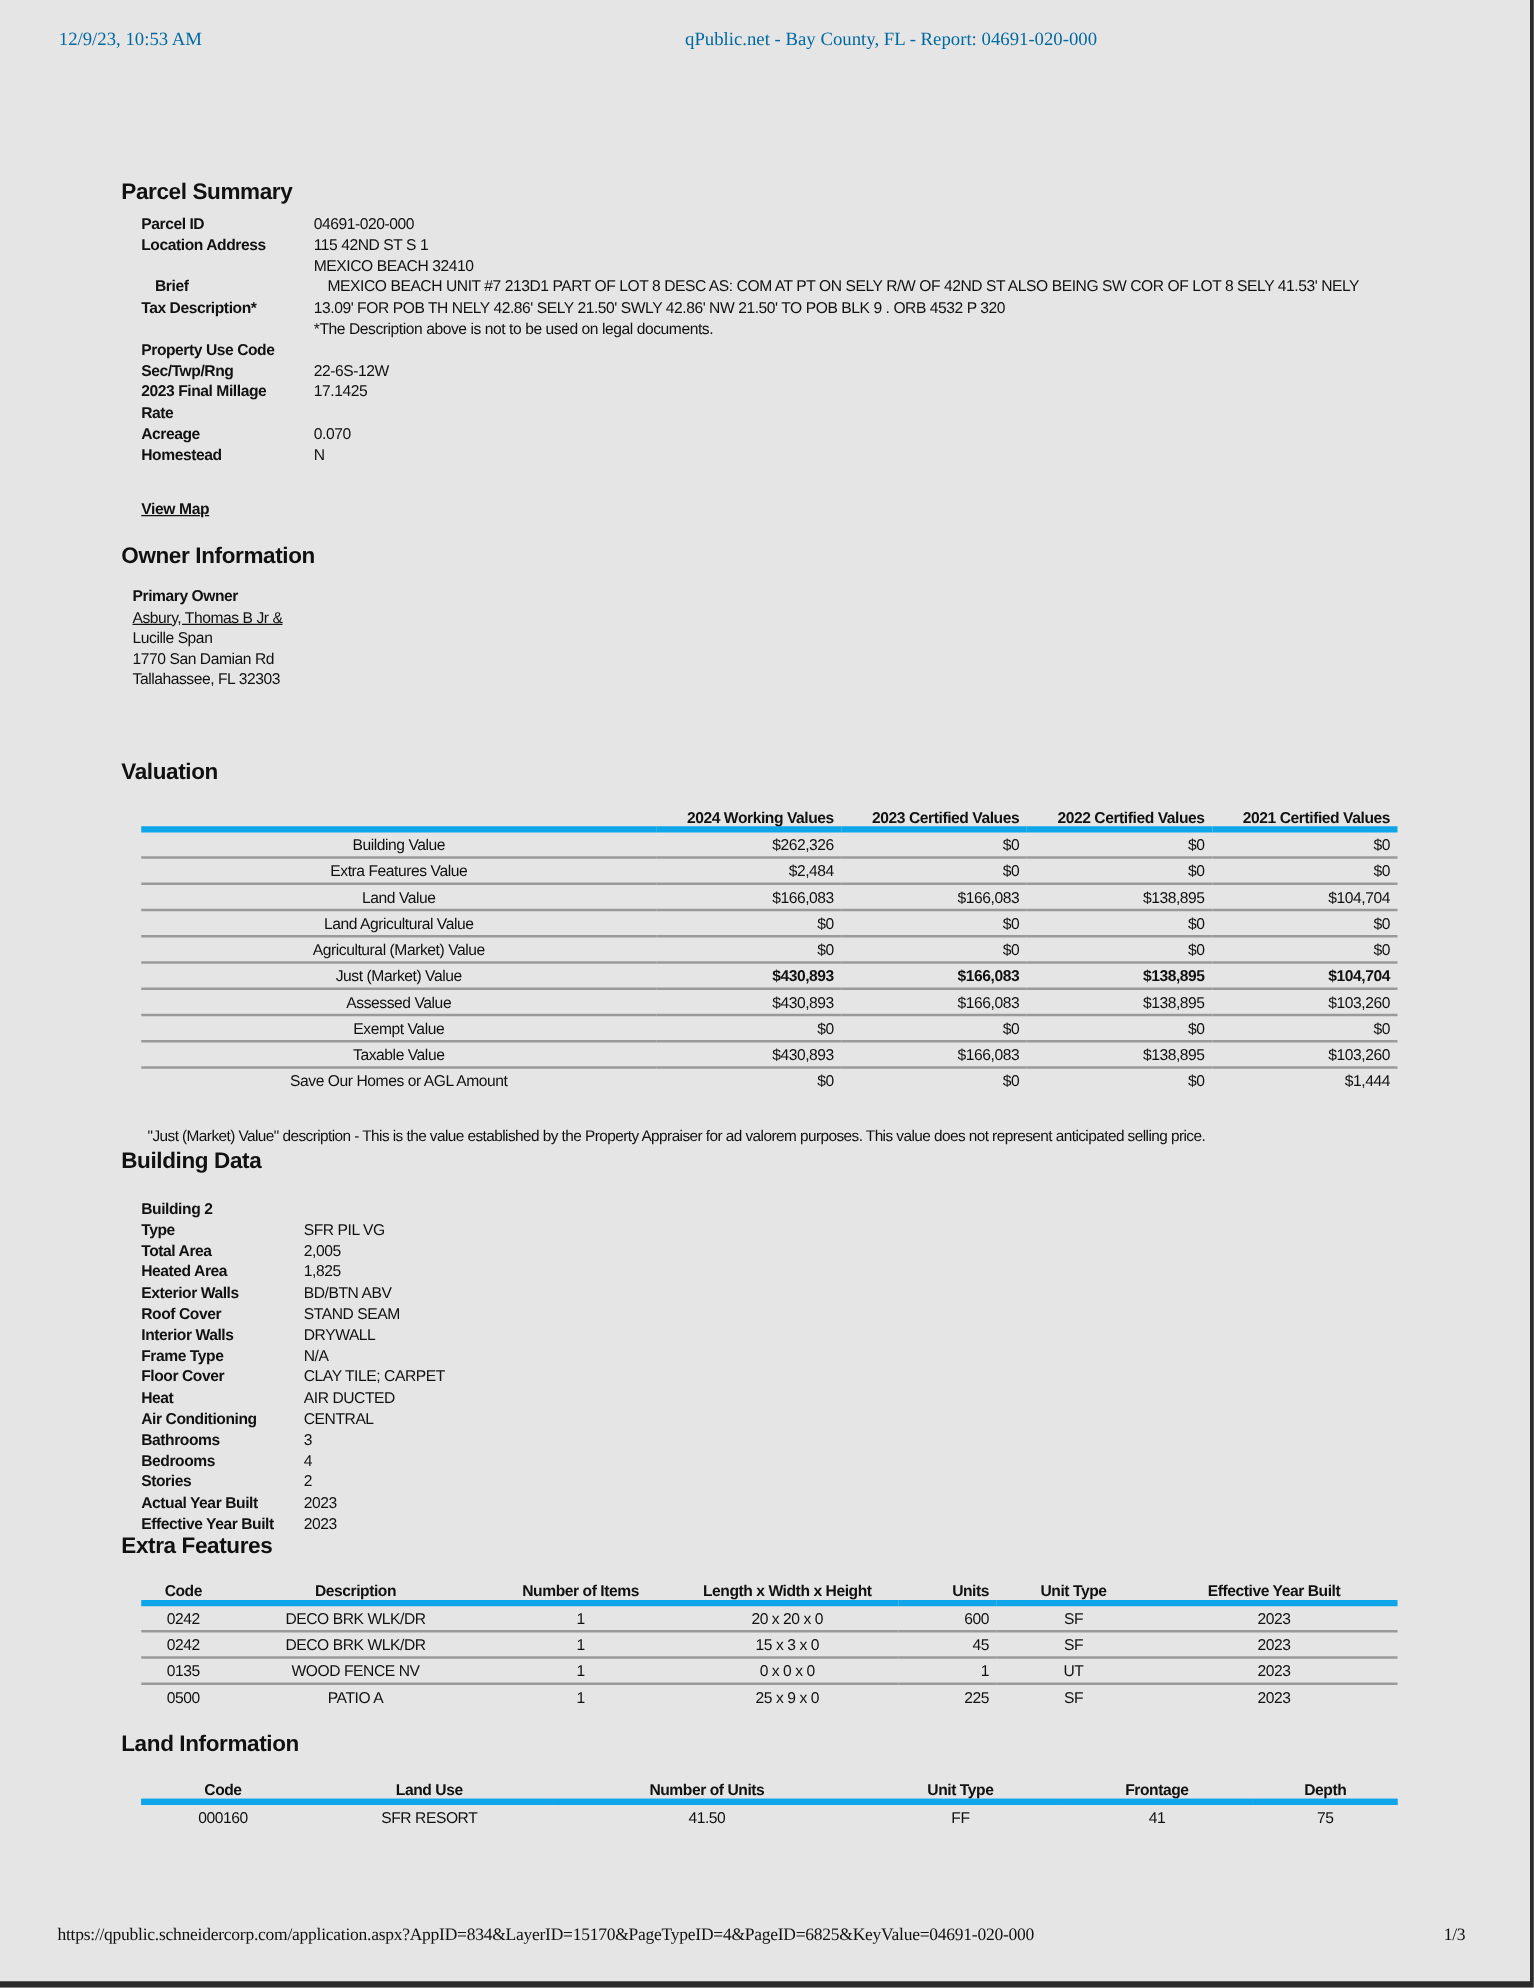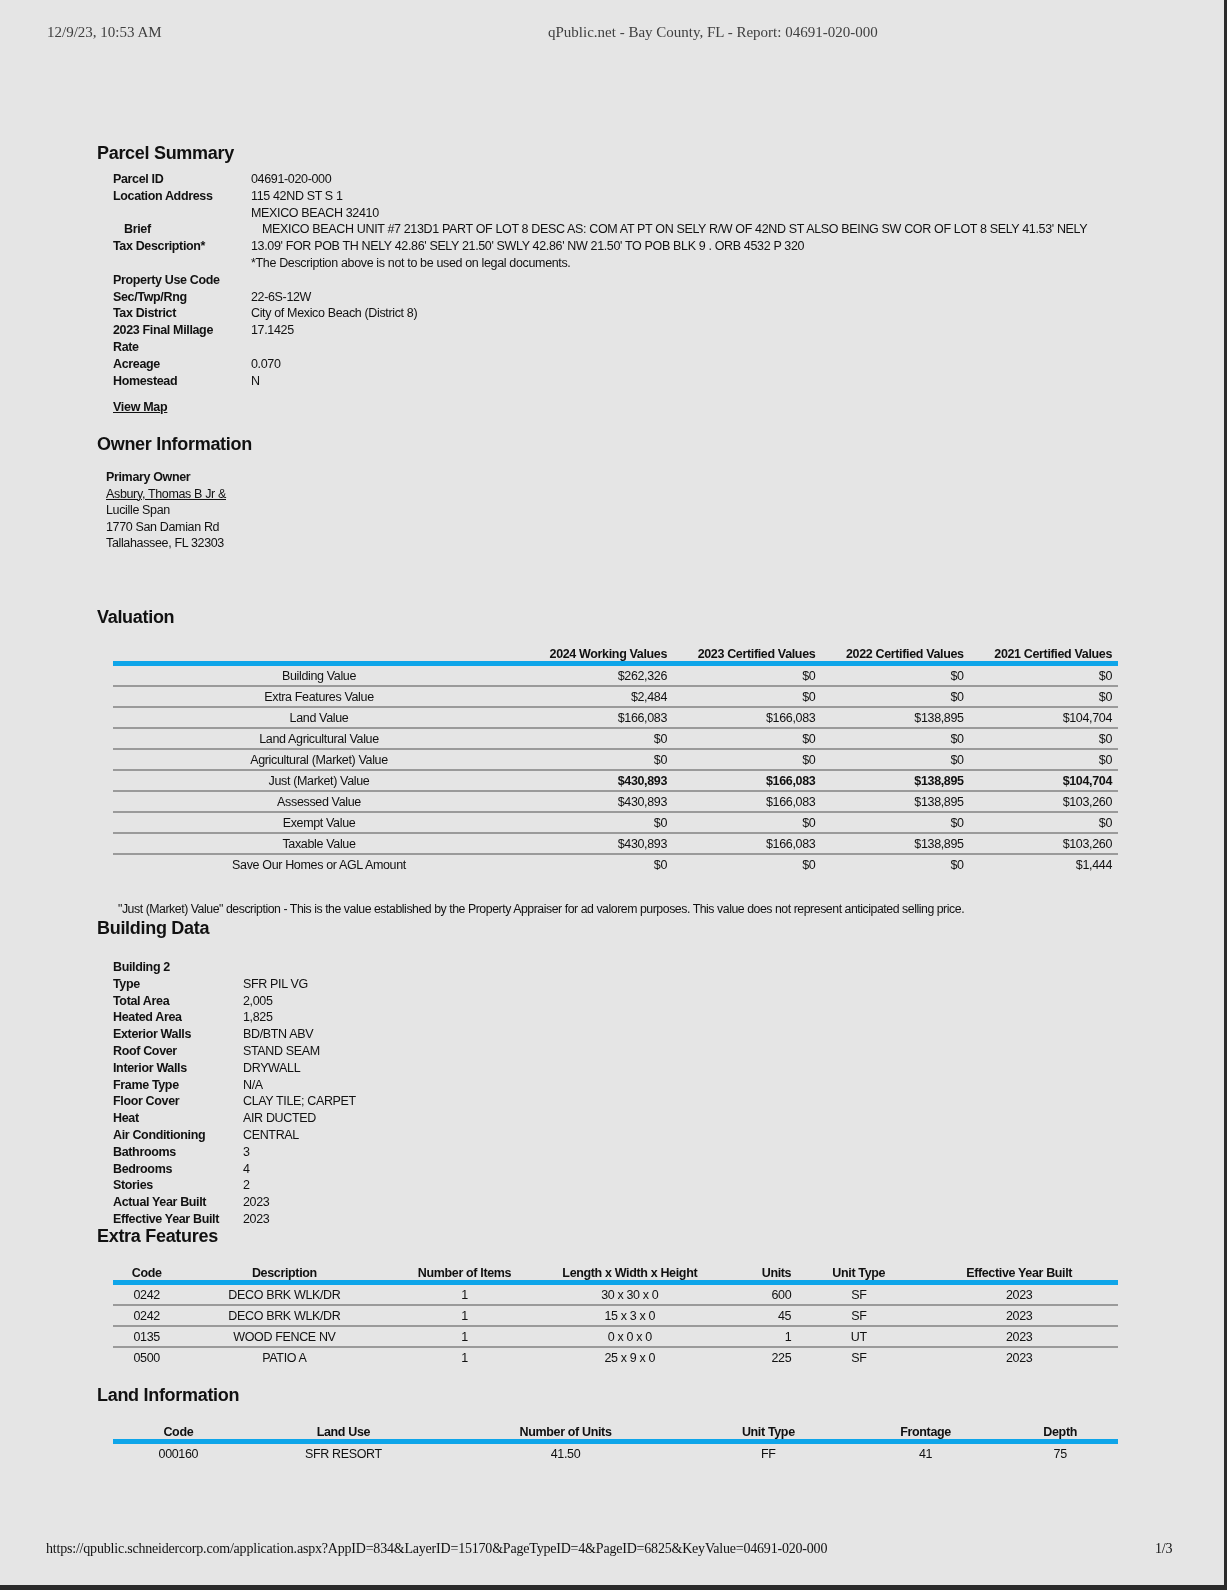--- a/index.html
+++ b/index.html
@@ -8,21 +8,21 @@
     background: #2b2b2b;
     font-family: "Liberation Sans", sans-serif;
     color: #111;
   }
   .page {
     position: absolute; left: 0; top: 0; width: 1224px; height: 1585px;
     background: #e5e5e5;
   }
   .print-hdr {
     position: absolute; top: 24px; font-family: "Liberation Serif", serif;
-    font-size: 15px; color: #404040;
+    font-size: 15px; color: #0369a1;
   }
   .ph-date { left: 47px; }
   .ph-title { left: 548px; }
   .print-ftr {
     position: absolute; top: 1541px; font-family: "Liberation Serif", serif;
     font-size: 14px; color: #111; letter-spacing: -0.2px;
   }
   .pf-url { left: 46px; }
   .pf-page { left: 1155px; }
 
@@ -112,24 +112,20 @@
       <div class="row" style="min-height: 16.8px;">
         <span class="k"></span>
         <span class="v">*The Description above is not to be used on legal documents.</span>
       </div>
       <div class="row" style="min-height: 16.8px;">
         <span class="k">Property Use Code</span>
       </div>
       <div class="row" style="min-height: 16.8px;">
         <span class="k">Sec/Twp/Rng</span>
         <span class="v">22-6S-12W</span>
-      </div>
-      <div class="row" style="min-height: 16.8px;">
-        <span class="k">Tax District</span>
-        <span class="v">City of Mexico Beach (District 8)</span>
       </div>
       <div class="row" style="min-height: 16.8px;">
         <span class="k">2023 Final Millage</span>
         <span class="v">17.1425</span>
       </div>
       <div class="row" style="min-height: 16.8px;">
         <span class="k">Rate</span>
         <span class="v"></span>
       </div>
       <div class="row" style="min-height: 16.8px;">
@@ -316,21 +312,21 @@
           <th class="r" style="width: 70px;">Units</th>
           <th class="l" style="width: 120px;">Unit Type</th>
           <th class="c" style="width: 200px;">Effective Year Built</th>
         </tr>
       </thead>
     <tbody id="ef-body">
         <tr>
           <td class="l">0242</td>
           <td class="l">DECO BRK WLK/DR</td>
           <td class="c">1</td>
-          <td class="c">30 x 30 x 0</td>
+          <td class="c">20 x 20 x 0</td>
           <td class="r">600</td>
           <td class="l">SF</td>
           <td class="c">2023</td>
         </tr>
         <tr>
           <td class="l">0242</td>
           <td class="l">DECO BRK WLK/DR</td>
           <td class="c">1</td>
           <td class="c">15 x 3 x 0</td>
           <td class="r">45</td>

